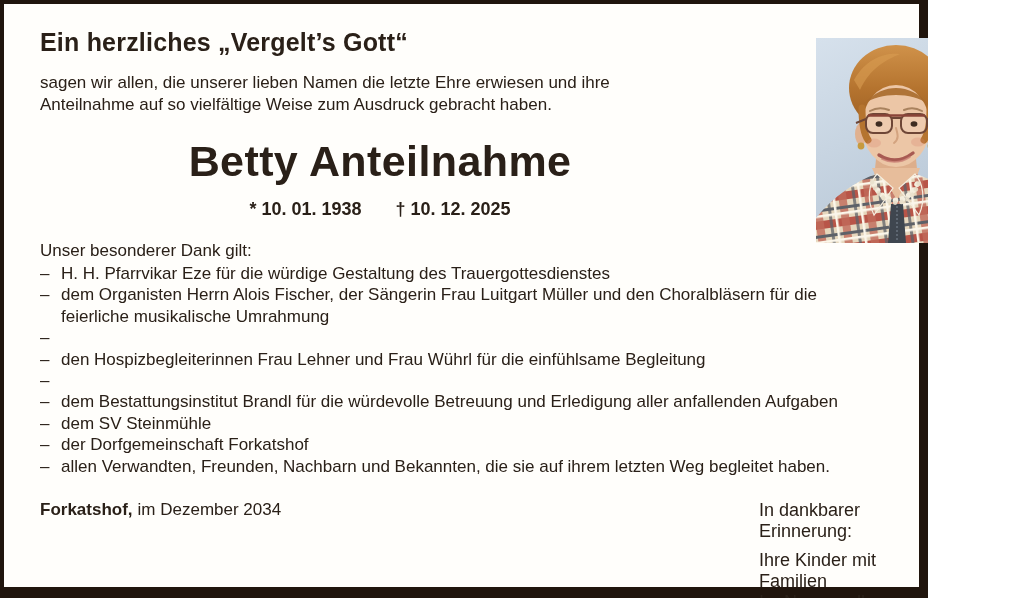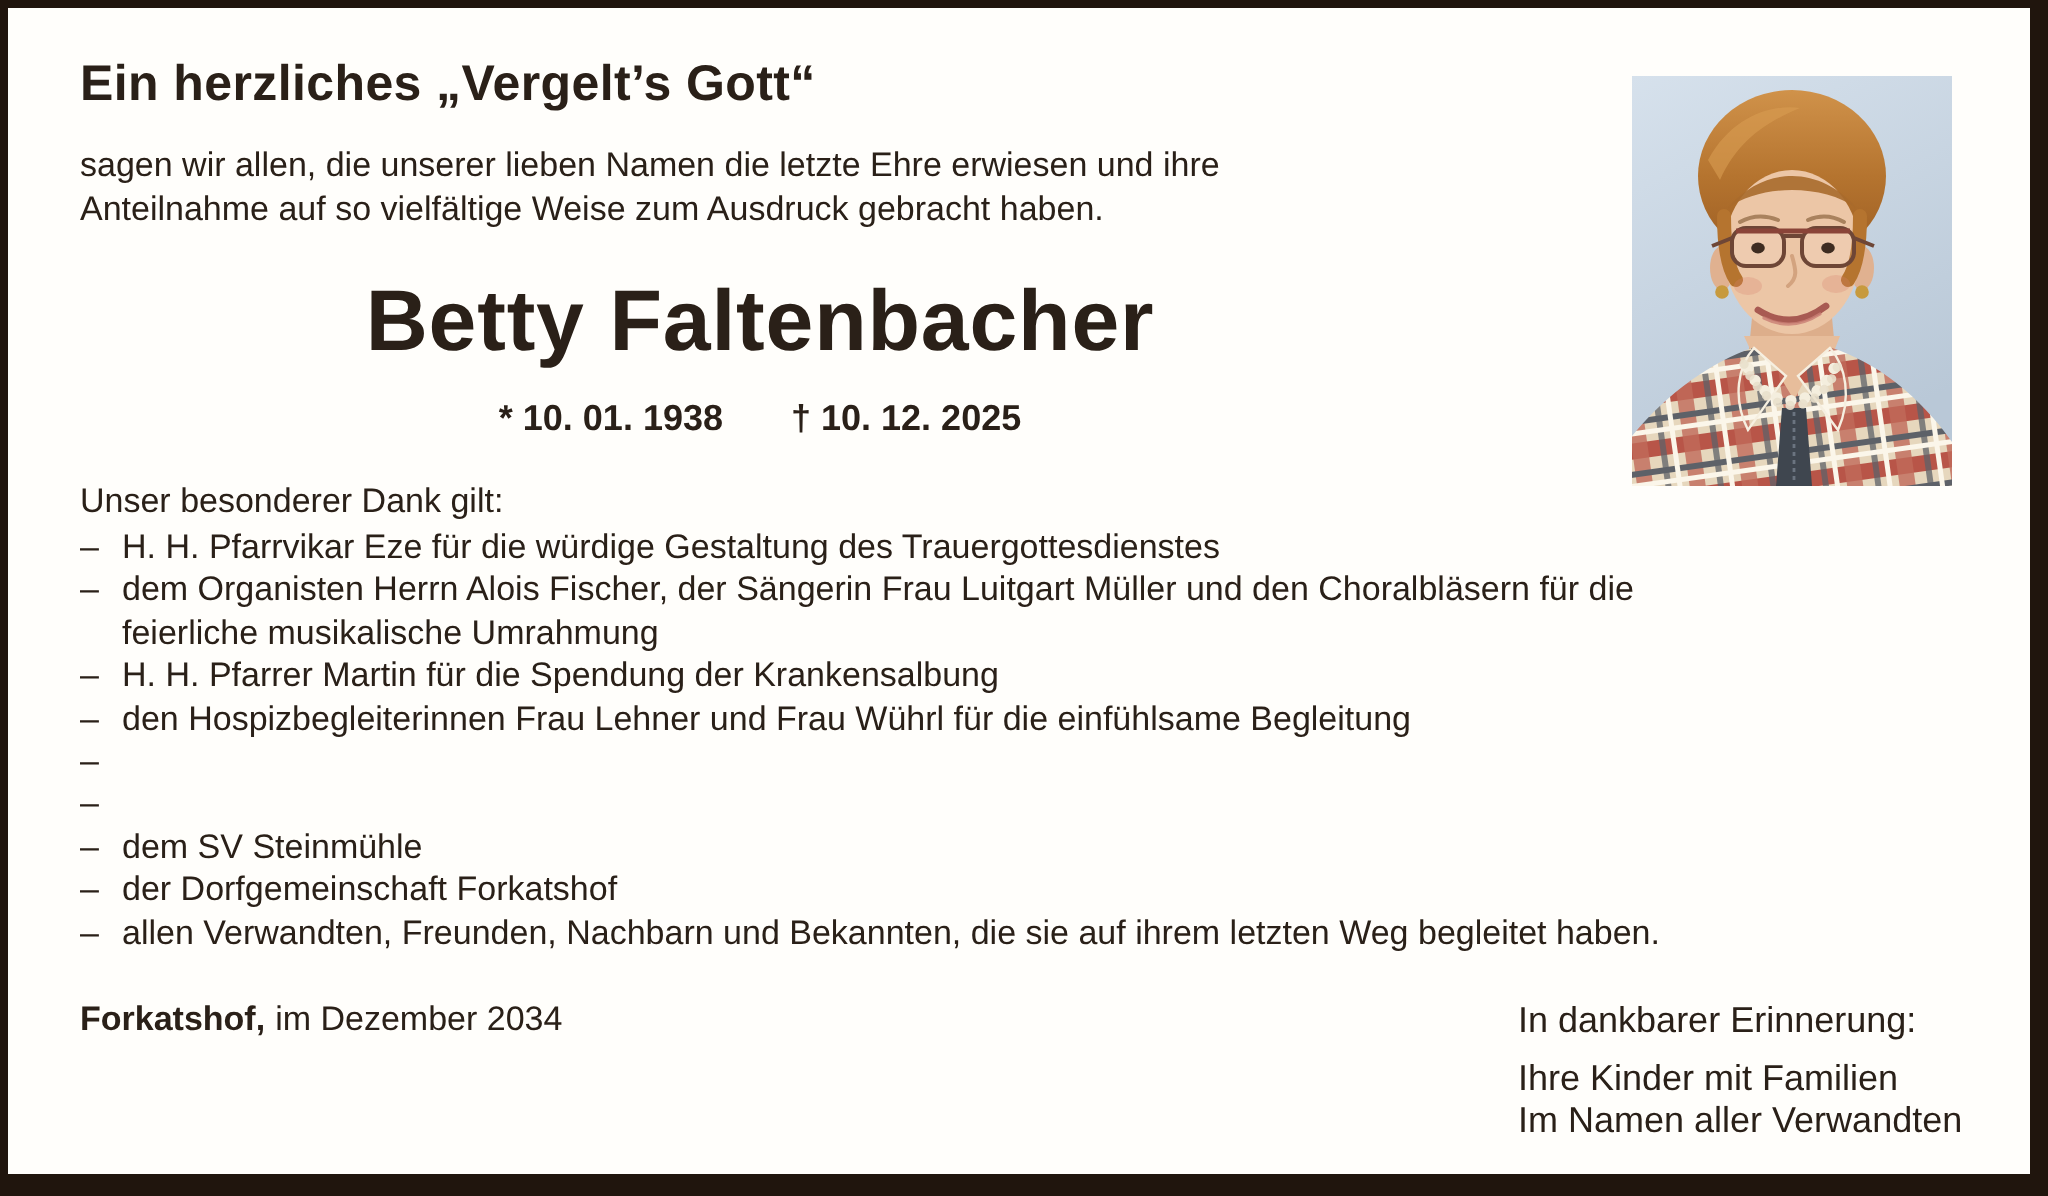--- a/index.html
+++ b/index.html
@@ -1,17 +1,17 @@
 <!DOCTYPE html>
 <html lang="de" style="--frame: #20150d; --paper: #fffefb; --text: #2a2018; --photo_bg: #c9d6e3; --hair: #b5742f; --jacket_red: #b85548; --jacket_tan: #cdb98a;"><head>
 <meta charset="utf-8">
 <style>
   html,body{margin:0;padding:0;background:#ffffff;}
   .page{
-    position:relative;width:1024px;height:598px;overflow:hidden;
+    position:relative;width:928px;height:598px;overflow:hidden;
     background:var(--frame,#20150d);
     font-family:"Liberation Sans",sans-serif;
     color:var(--text,#2a2018);
   }
   .paper{position:absolute;left:4px;top:4px;right:9px;bottom:11px;background:var(--paper,#fffefb);}
   .abs{position:absolute;}
   .headline{left:40px;top:28px;font-size:25px;font-weight:700;letter-spacing:.2px;}
   .intro{left:40px;top:72px;font-size:17px;line-height:21.5px;white-space:pre-line;}
   .name{left:40px;top:137px;width:680px;text-align:center;font-size:43px;font-weight:700;letter-spacing:.4px;}
   .dates{left:40px;top:199px;width:680px;display:flex;justify-content:center;gap:34px;font-size:18px;font-weight:700;}
@@ -32,21 +32,21 @@
 <body>
 
 <div class="page">
   <div class="paper"></div>
 
   <div class="abs headline">Ein herzliches „Vergelt’s Gott“</div>
 
   <div class="abs intro">sagen wir allen, die unserer lieben Namen die letzte Ehre erwiesen und ihre
 Anteilnahme auf so vielfältige Weise zum Ausdruck gebracht haben.</div>
 
-  <div class="abs name">Betty Faltenbacher</div>
+  <div class="abs name">Betty Anteilnahme</div>
 
   <div class="abs dates">
     <span>* 10. 01. 1938</span>
     <span>† 10. 12. 2025</span>
   </div>
 
   <div class="abs dank-heading">Unser besonderer Dank gilt:</div>
 
   <div class="abs thanks">
 
@@ -56,34 +56,34 @@
       </div>
 
       <div class="li">
         <span class="dash">–</span>
         <span class="txt">dem Organisten Herrn Alois Fischer, der Sängerin Frau Luitgart Müller und den Choralbläsern für die
 feierliche musikalische Umrahmung</span>
       </div>
 
       <div class="li">
         <span class="dash">–</span>
-        <span class="txt">H. H. Pfarrer Martin für die Spendung der Krankensalbung</span>
       </div>
 
       <div class="li">
         <span class="dash">–</span>
         <span class="txt">den Hospizbegleiterinnen Frau Lehner und Frau Wührl für die einfühlsame Begleitung</span>
       </div>
 
       <div class="li">
         <span class="dash">–</span>
       </div>
 
       <div class="li">
         <span class="dash">–</span>
+        <span class="txt">dem Bestattungsinstitut Brandl für die würdevolle Betreuung und Erledigung aller anfallenden Aufgaben</span>
       </div>
 
       <div class="li">
         <span class="dash">–</span>
         <span class="txt">dem SV Steinmühle</span>
       </div>
 
       <div class="li">
         <span class="dash">–</span>
         <span class="txt">der Dorfgemeinschaft Forkatshof</span>

